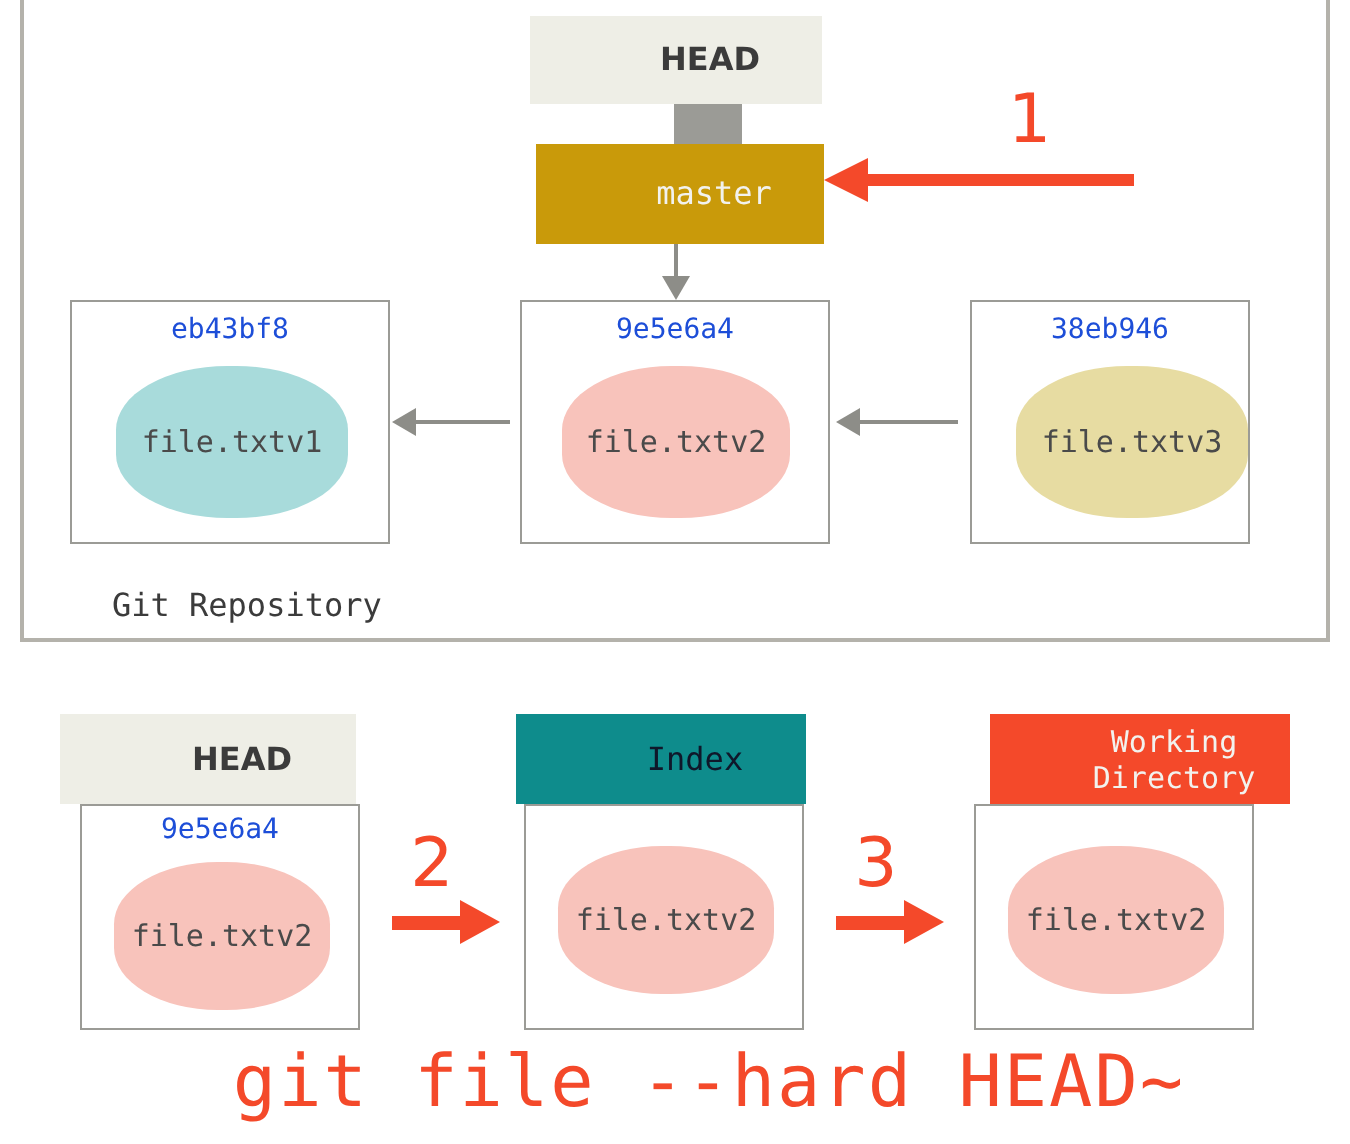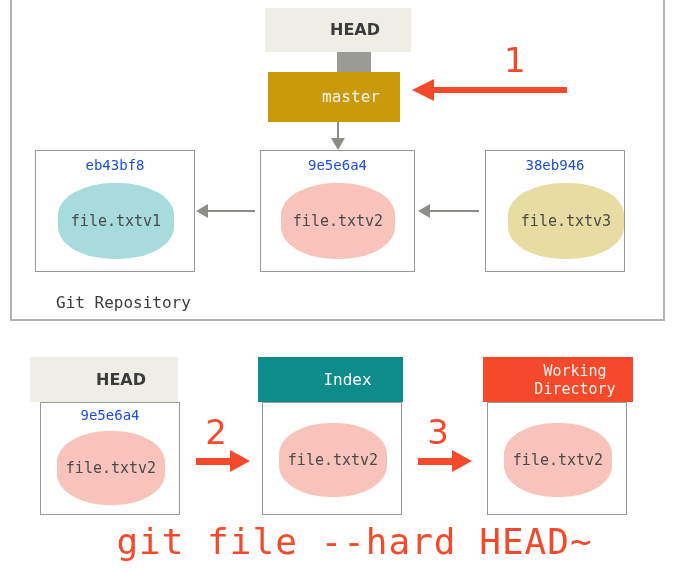--- a/index.html
+++ b/index.html
@@ -44,21 +44,21 @@
   }
 
   
   #head-top{
     left:265px;top:8px;width:146px;height:44px;
     background:#eeeee6;color:#3b3b3b;
     font-family:"DejaVu Sans","Liberation Sans",sans-serif;
     font-size:16px;font-weight:bold;
   }
   #master-box{
-    left:268px;top:72px;width:132px;height:50px;
+    left:268px;top:72px;width:144px;height:50px;
     background:#c99a0a;color:#f2f2ee;
     font-size:16px;
   }
   #head-master-line{
     left:337px;top:52px;width:2px;height:20px;background:#9b9b96;
   }
 
   #commit-1{left:35px;top:150px;width:160px;height:122px;}
   #commit-2{left:260px;top:150px;width:155px;height:122px;}
   #commit-3{left:485px;top:150px;width:140px;height:122px;}
@@ -103,24 +103,24 @@
 
   
   #head-bot{
     left:30px;top:357px;width:148px;height:45px;
     background:#eeeee6;color:#3b3b3b;
     font-family:"DejaVu Sans","Liberation Sans",sans-serif;
     font-size:16px;font-weight:bold;
   }
   #index-hdr{
     left:258px;top:357px;width:145px;height:45px;
-    background:#0e8c8c;color:#ffffff;font-size:16px;
+    background:#0e8c8c;color:#0f172a;font-size:16px;
   }
   #wd-hdr{
-    left:483px;top:357px;width:150px;height:45px;
+    left:495px;top:357px;width:150px;height:45px;
     background:#f4492a;color:#f2f2ee;font-size:15px;
     flex-direction:column;
   }
 
   #bot-box-1{left:40px;top:402px;width:140px;height:113px;}
   #bot-box-2{left:262px;top:402px;width:140px;height:113px;}
   #bot-box-3{left:487px;top:402px;width:140px;height:113px;}
 
   #bot-sha-1{top:4px;}
   .bot-blob{left:16px;top:28px;width:108px;height:74px;background:#f8c3bb;}

